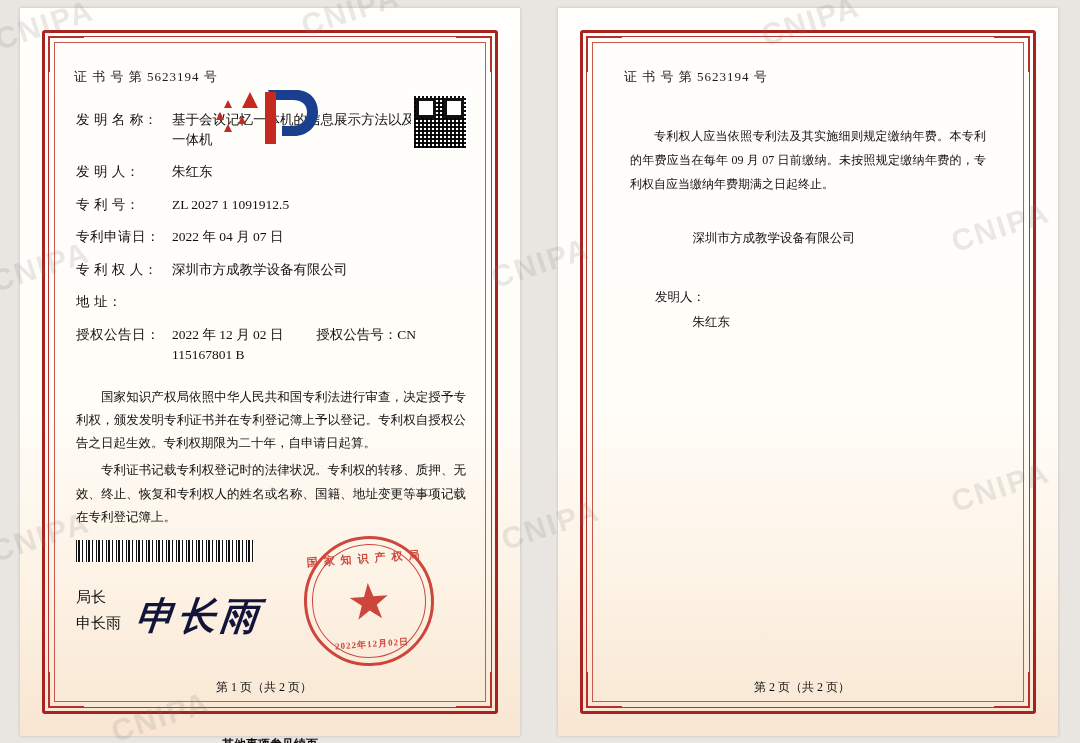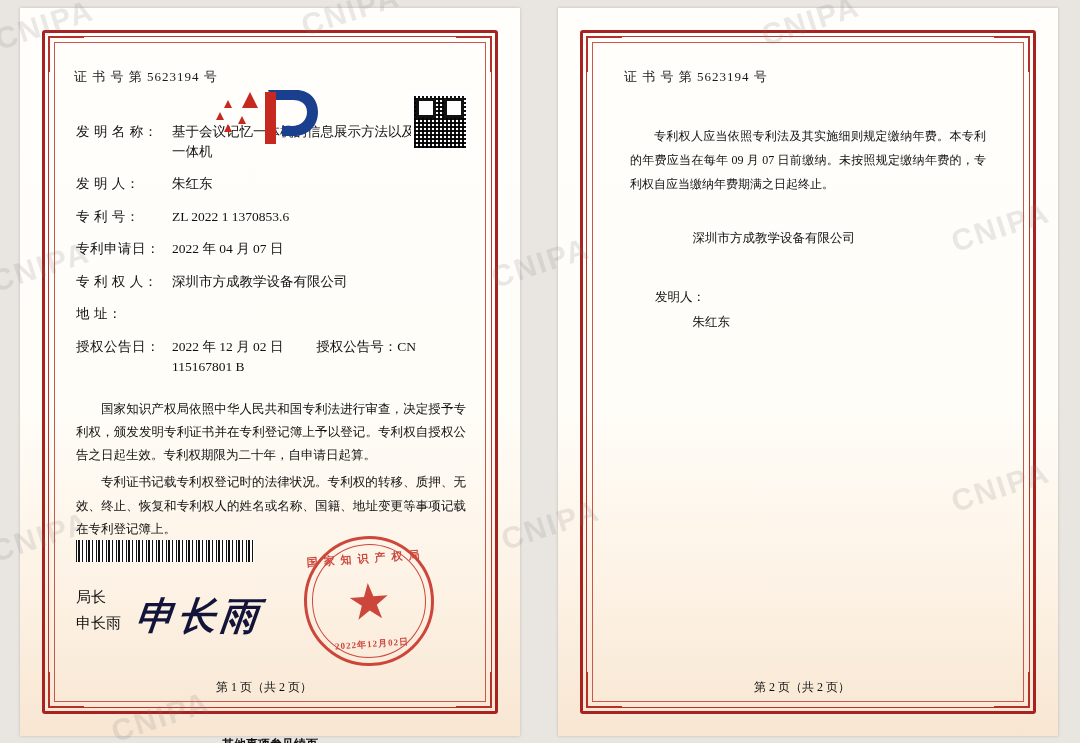--- a/index.html
+++ b/index.html
@@ -136,21 +136,21 @@
     font-size: 33px;
     font-weight: bold;
     letter-spacing: 10px;
     color: #a8231f;
     margin-top: 44px;
     font-family: "DejaVu Serif", serif;
   }
 
   
   .fields {
-    margin-top: 36px;
+    margin-top: 24px;
     padding-left: 14px;
     padding-right: 6px;
   }
   .row {
     display: flex;
     font-size: 13.5px;
     color: #111;
     margin-bottom: 13px;
     line-height: 1.45;
   }
@@ -345,21 +345,21 @@
       <div class="row">
         <div class="lbl">发 明 名 称：</div>
         <div class="val">基于会议记忆一体机的信息展示方法以及会议记忆一体机</div>
       </div>
       <div class="row">
         <div class="lbl">发 明 人：</div>
         <div class="val">朱红东</div>
       </div>
       <div class="row">
         <div class="lbl">专 利 号：</div>
-        <div class="val">ZL 2022 1 1370853.6</div>
+        <div class="val">ZL 2027 1 1091912.5</div>
       </div>
       <div class="row">
         <div class="lbl">专利申请日：</div>
         <div class="val">2022 年 04 月 07 日</div>
       </div>
       <div class="row">
         <div class="lbl">专 利 权 人：</div>
         <div class="val">深圳市方成教学设备有限公司</div>
       </div>
       <div class="row">

